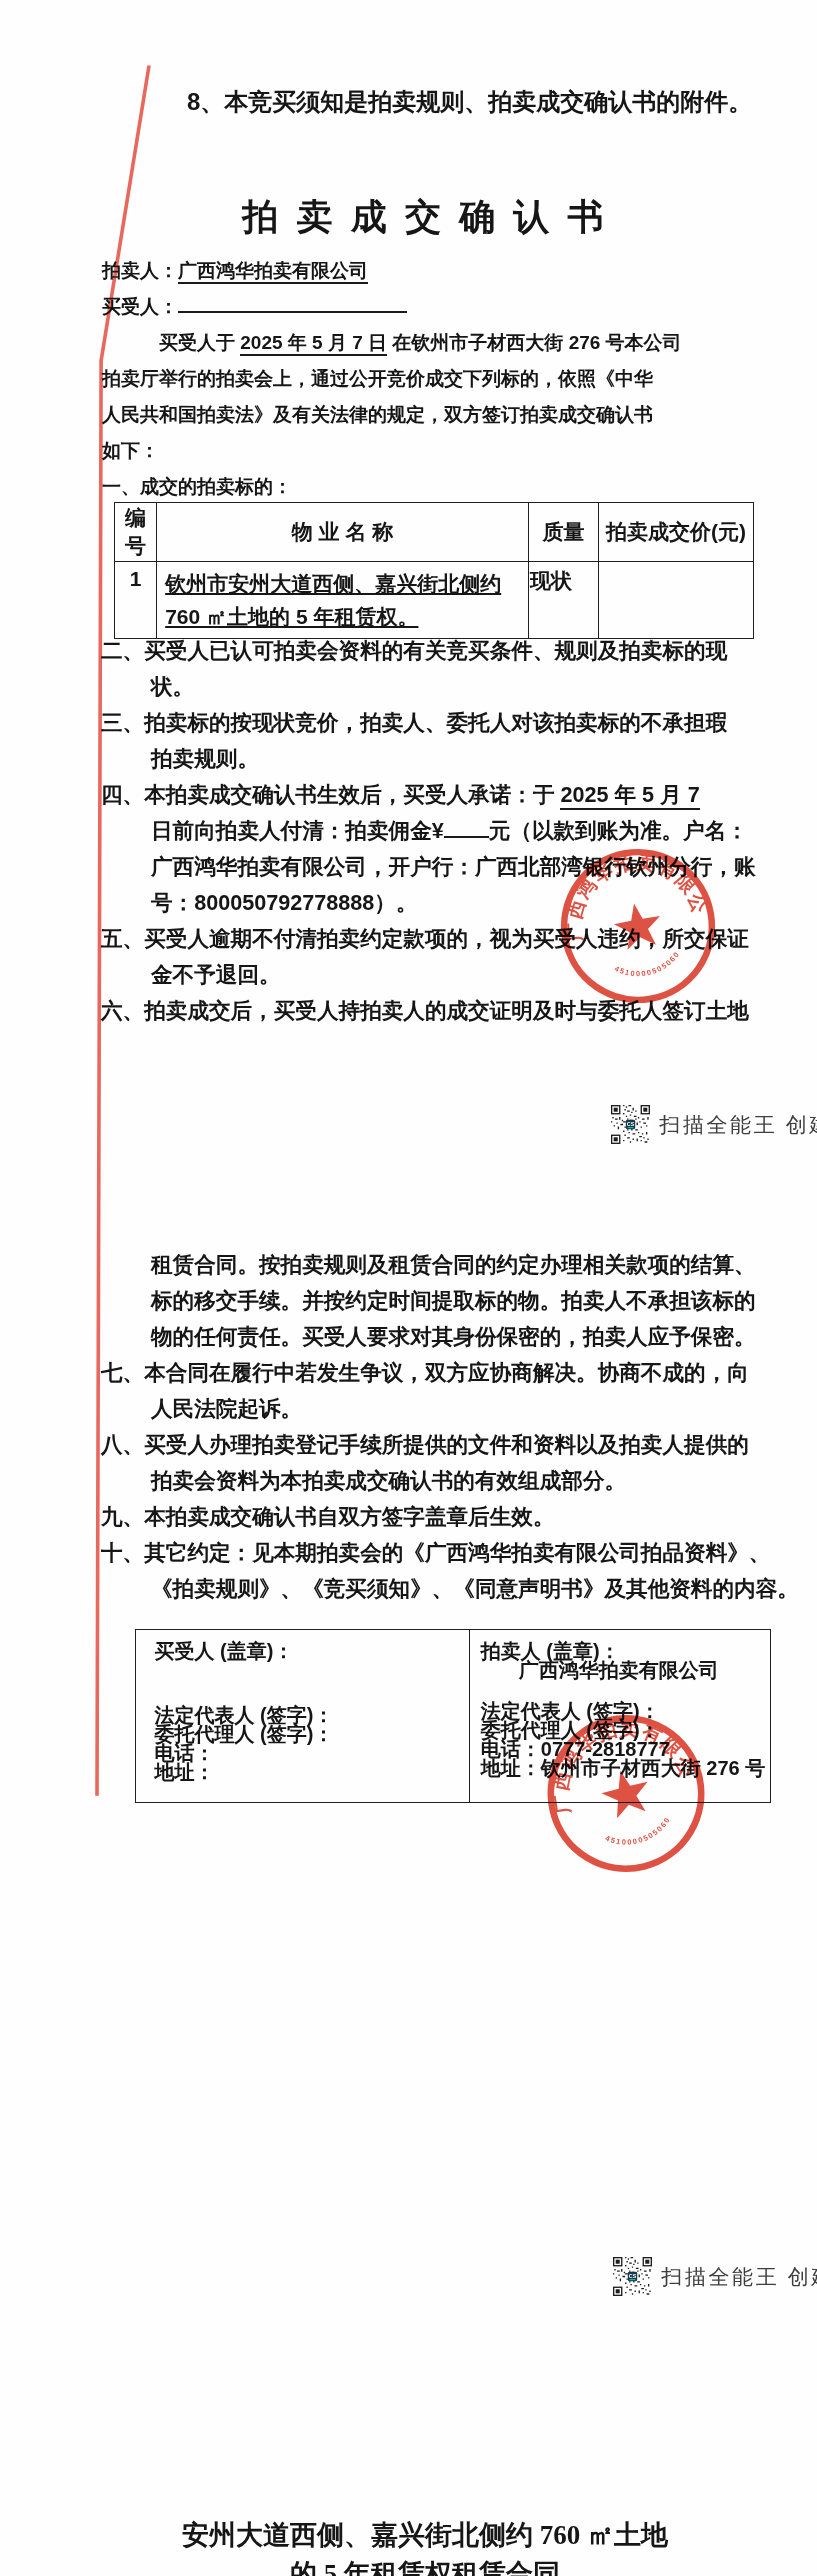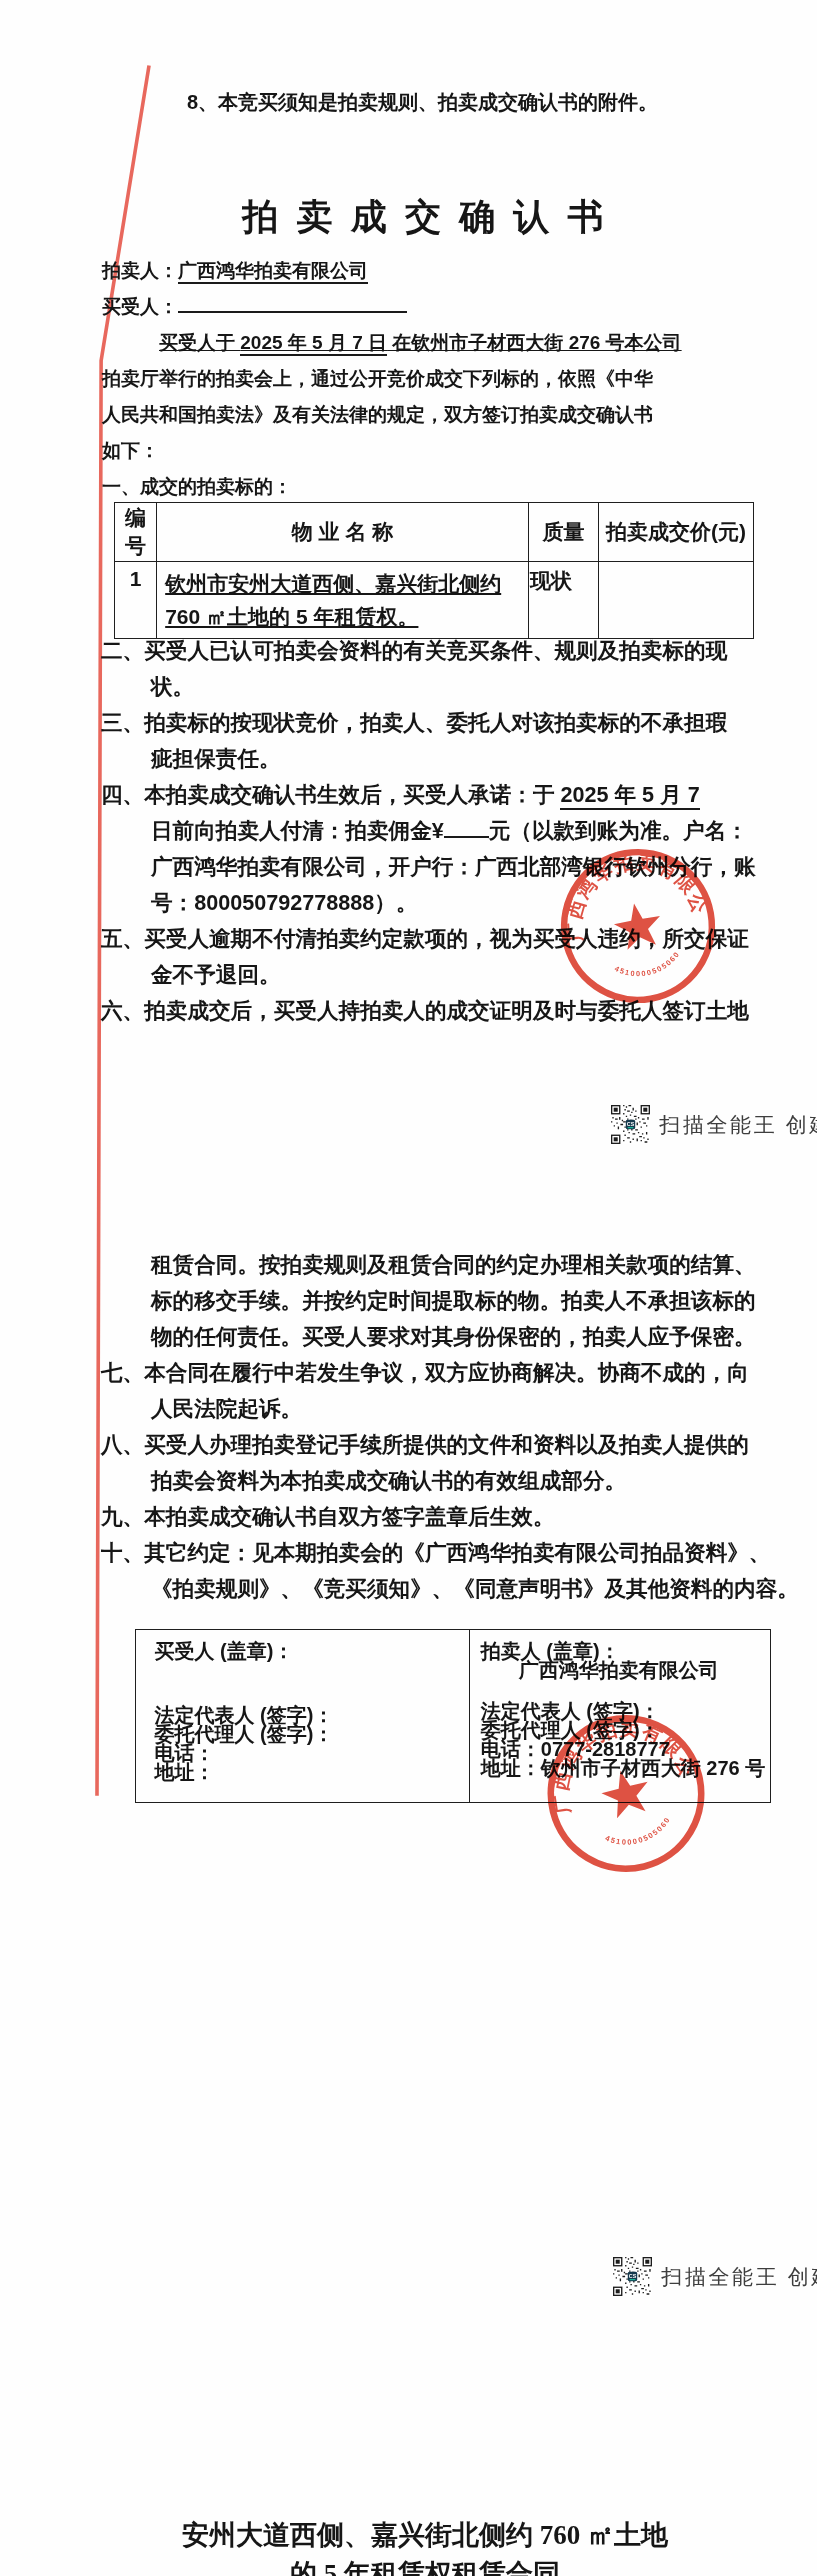--- a/index.html
+++ b/index.html
@@ -2,25 +2,25 @@
 <html style="font-size:8.2px"><head>
 <meta charset="utf-8">
 <style>
   html,body{margin:0;padding:0;background:#9a9a9a;}
   .page{position:relative;width:818px;height:3470px;background:#fefefe;overflow:hidden;
         color:#161616;font-family:"Liberation Sans","DejaVu Sans",sans-serif;font-weight:700;}
   .abs{position:absolute;}
   .ln{white-space:pre;}
   .u{border-bottom:2.1px solid #1a1a1a;padding-bottom:1px;}
   .c{padding-left:50px;}
-  .note8{left:187px;top:87px;font-size:20px;line-height:30px;}
+  .note8{left:187px;top:87px;font-size:24px;line-height:30px;}
   .title1{left:101px;top:193px;width:648px;text-align:center;font-size:36px;letter-spacing:4.1px;}
   .partyblock{left:102px;top:253px;font-size:19px;}
   .partyblock .ln{line-height:36px;}
-  .ind{padding-left:57px;text-decoration:underline;}
+  .ind{padding-left:57px;}
   .blankbuyer{display:inline-block;width:229px;height:20.6px;border-bottom:2.1px solid #1a1a1a;}
   .blankfee{display:inline-block;width:45px;height:17.5px;border-bottom:2.1px solid #1a1a1a;}
   
   .auctab{left:114px;top:502px;width:638px;border-collapse:collapse;font-size:21px;table-layout:fixed;border-radius:27px;}
   .auctab td{border:1.5px solid #1f1f1f;vertical-align:top;}
   .auctab .th td{height:34px;text-align:center;vertical-align:middle;}
   .auctab .tr td{height:70px;}
   .tno{text-align:center;padding-top:5.2px;}
   .tname{padding:5.2px 4.1px 0 8.2px;text-decoration:underline;}
   .tname div{line-height:33px;white-space:pre;}
@@ -117,21 +117,21 @@
       <td class="tq">现状</td>
       <td></td>
     </tr>
   </tbody>
     </table>
 
   <div class="abs clausesA">
     <div class="ln">二、买受人已认可拍卖会资料的有关竞买条件、规则及拍卖标的现</div>
     <div class="ln c">状。</div>
     <div class="ln">三、拍卖标的按现状竞价，拍卖人、委托人对该拍卖标的不承担瑕</div>
-    <div class="ln c">疵担保责任。</div>
+    <div class="ln c">拍卖规则。</div>
     <div class="ln"><span>四、本拍卖成交确认书生效后，买受人承诺：于 </span><span class="u">2025 年 5 月 7</span></div>
     <div class="ln c"><span>日前向拍卖人付清：拍卖佣金¥</span><span class="blankfee"></span><span>元（以款到账为准。户名：</span></div>
     <div class="ln c">广西鸿华拍卖有限公司，开户行：广西北部湾银行钦州分行，账</div>
     <div class="ln c">号：800050792778888）。</div>
     <div class="ln">五、买受人逾期不付清拍卖约定款项的，视为买受人违约，所交保证</div>
     <div class="ln c">金不予退回。</div>
     <div class="ln">六、拍卖成交后，买受人持拍卖人的成交证明及时与委托人签订土地</div>
   </div>
 
   <svg class="stamp" style="left:556px;top:844px;width:164px;height:164px;transform:rotate(-10deg)" viewBox="0 0 200 200">

